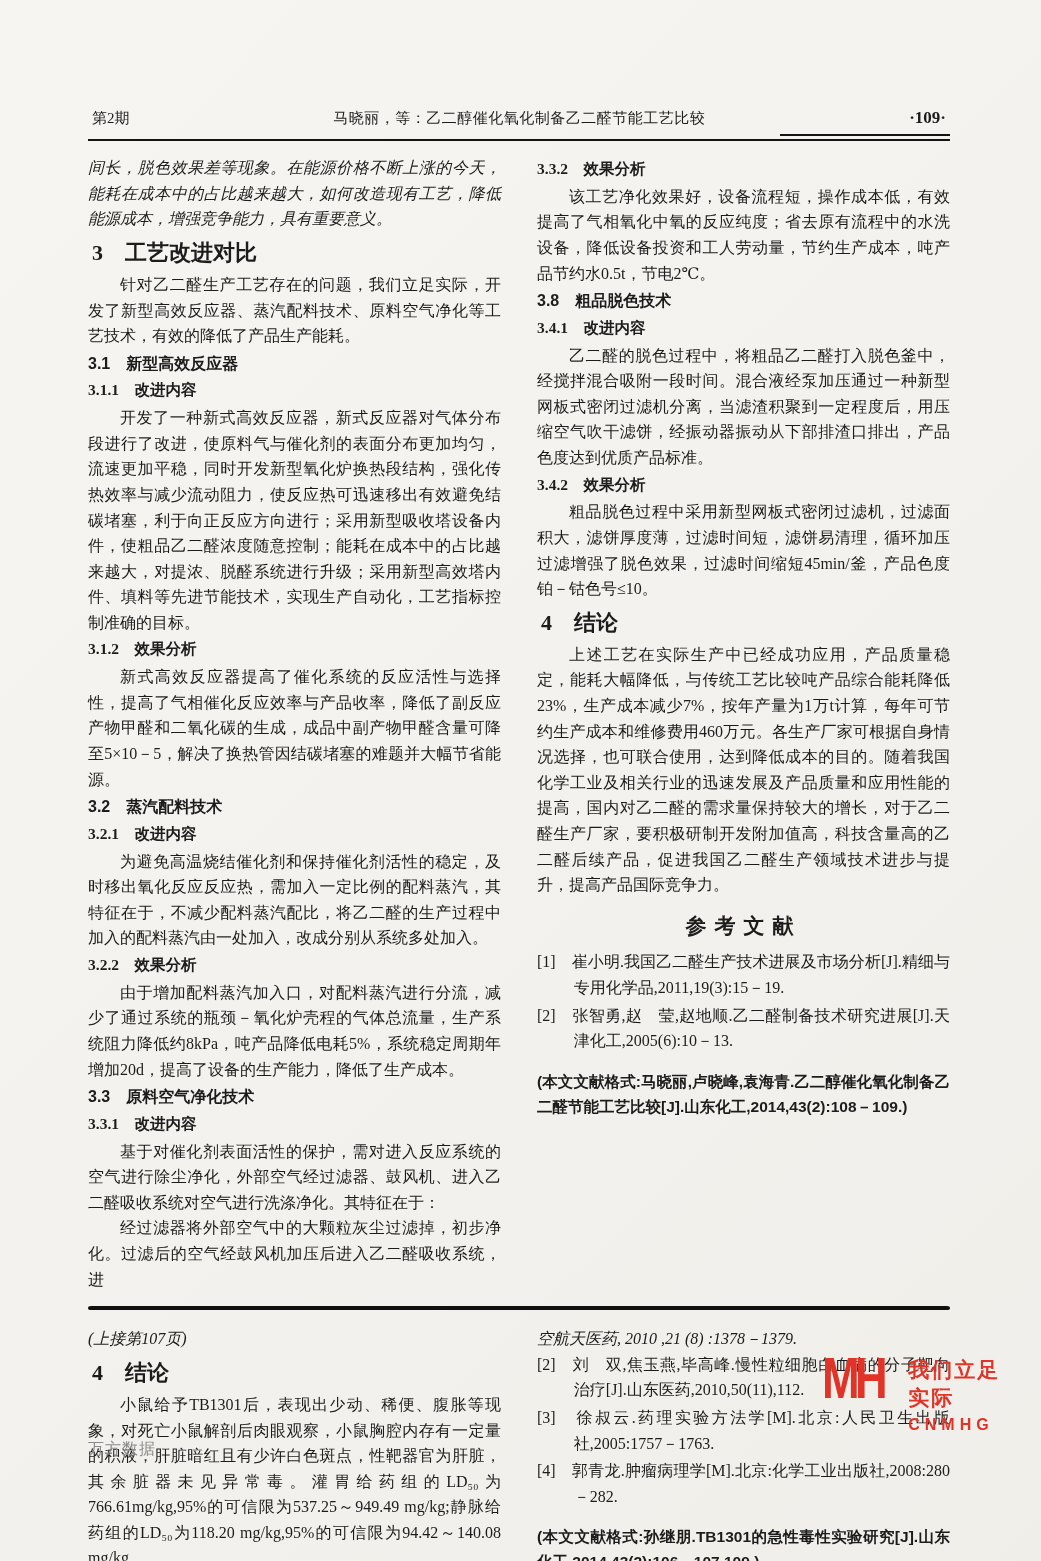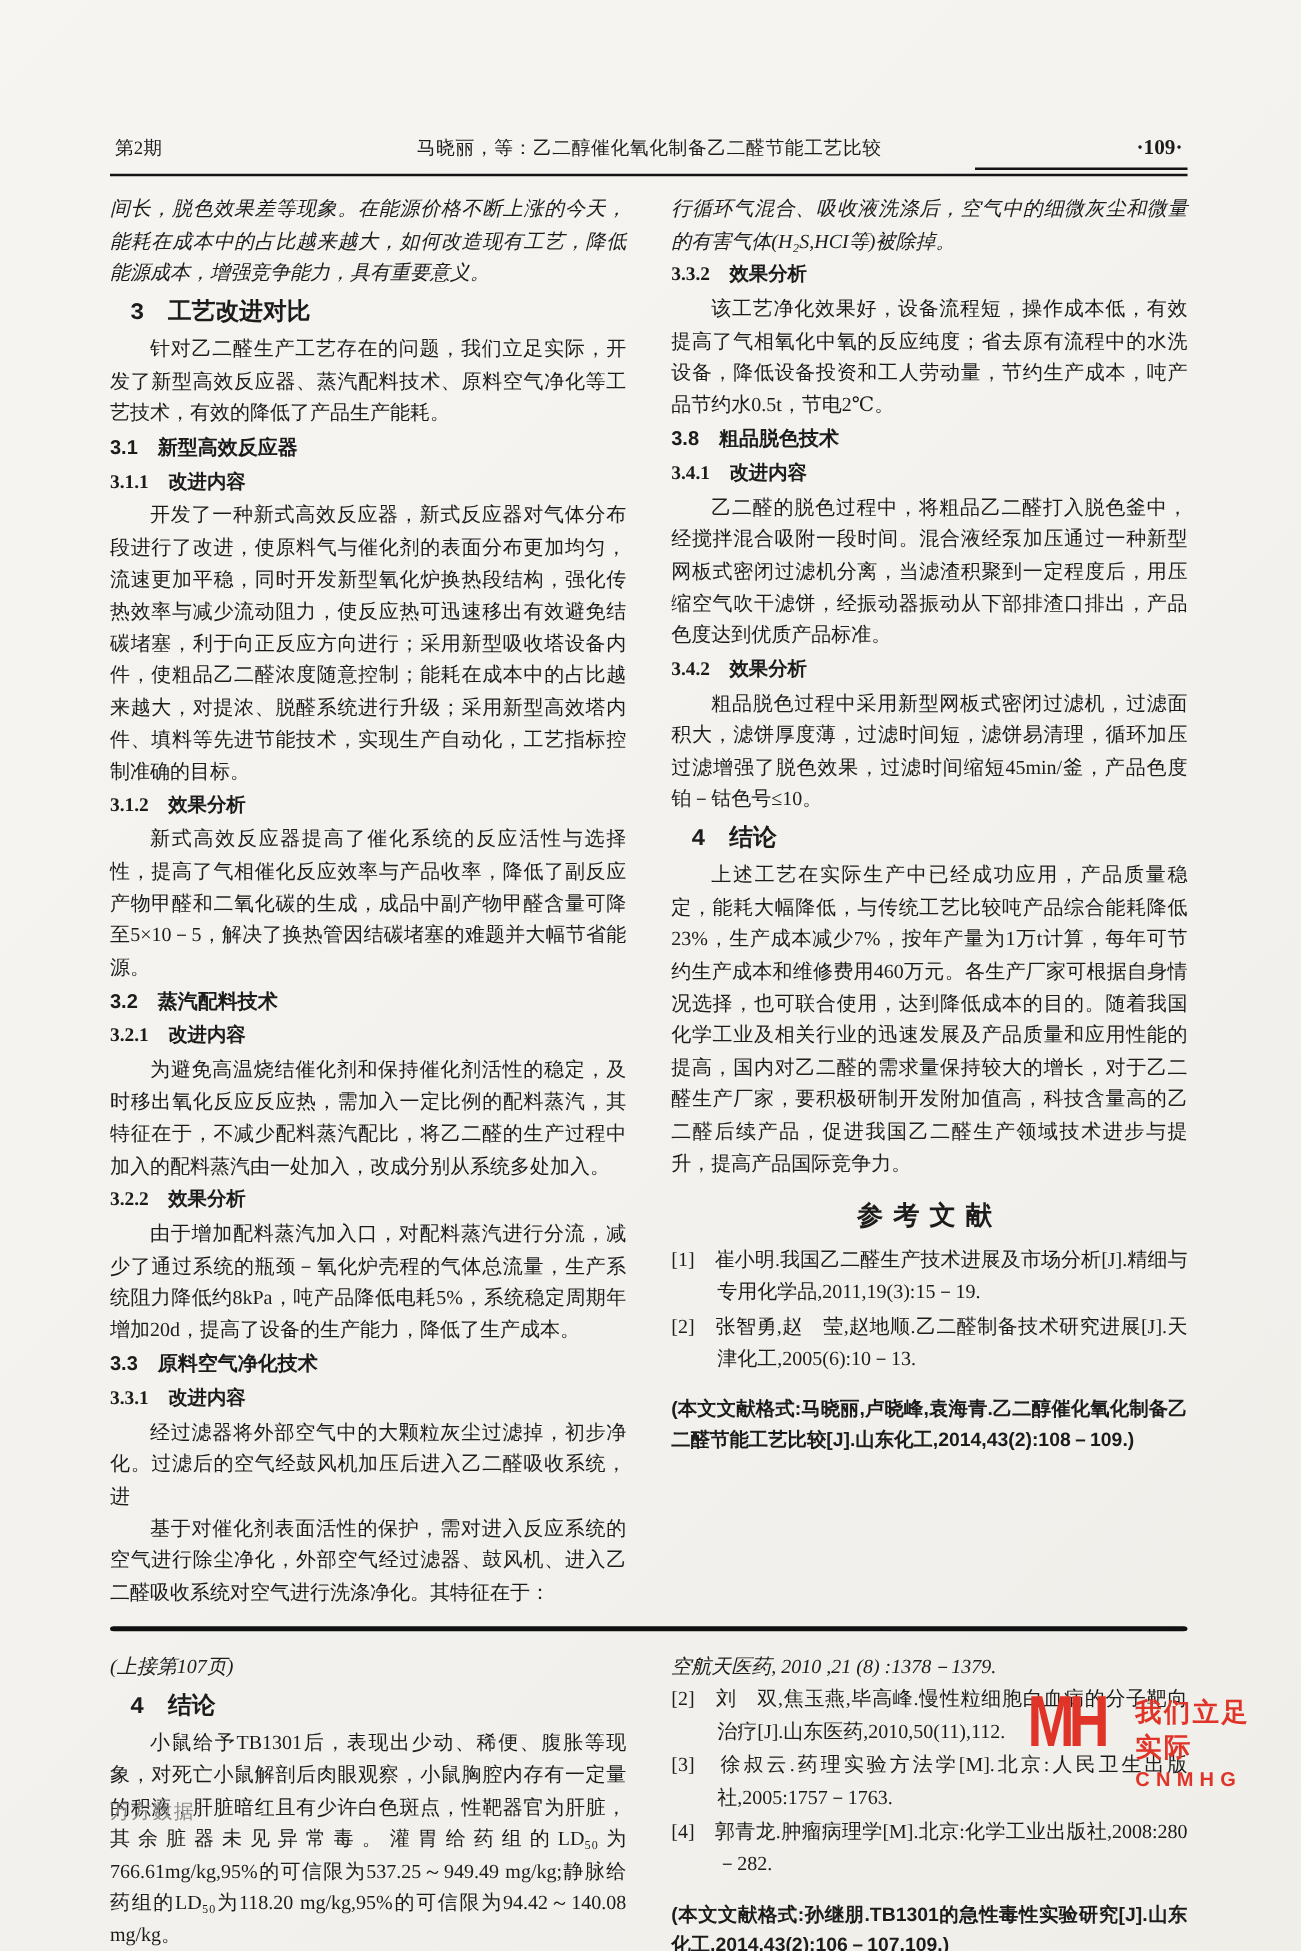--- a/index.html
+++ b/index.html
@@ -27,21 +27,21 @@
   .hdr .pageno{font-size:17px;font-weight:bold;}
   .rule-right{
     height:2px;background:#141414;width:170px;margin-left:692px;margin-bottom:3px;
   }
   .rule-main{height:2px;background:#141414;margin-bottom:14px;}
   
   .cols{display:flex;gap:36px;}
   .col{flex:1 1 0;min-width:0;font-size:16px;line-height:1.6;}
   .p{text-indent:2em;text-align:justify;margin:0;}
   .pflush{text-indent:0;text-align:justify;margin:0;font-style:italic;}
-  .h1{font-weight:bold;font-size:19px;margin:3px 0 2px 16px;font-family:Liberation Mono, monospace;}
+  .h1{font-weight:bold;font-size:22px;margin:3px 0 2px 4px;font-family:Liberation Serif, serif;}
   .h2{font-weight:bold;font-size:16px;margin:2px 0;font-family:"Liberation Sans","DejaVu Sans",sans-serif;}
   .h3{font-weight:bold;font-size:15.5px;margin:2px 0;}
   .center-head{text-align:center;font-weight:bold;font-size:21px;letter-spacing:8px;margin:12px 0 6px 0;}
   .ref{padding-left:2.3em;text-indent:-2.3em;text-align:justify;margin:0 0 2px 0;}
   .note{font-weight:bold;text-align:justify;margin-top:16px;font-family:"Liberation Sans","DejaVu Sans",sans-serif;font-size:15.5px;}
   .section-divider{
     height:4px;background:#101010;margin:14px 0 16px 0;border-radius:3px/2px;
   }
   
   .watermark{
@@ -86,26 +86,25 @@
         <p class="p">开发了一种新式高效反应器，新式反应器对气体分布段进行了改进，使原料气与催化剂的表面分布更加均匀，流速更加平稳，同时开发新型氧化炉换热段结构，强化传热效率与减少流动阻力，使反应热可迅速移出有效避免结碳堵塞，利于向正反应方向进行；采用新型吸收塔设备内件，使粗品乙二醛浓度随意控制；能耗在成本中的占比越来越大，对提浓、脱醛系统进行升级；采用新型高效塔内件、填料等先进节能技术，实现生产自动化，工艺指标控制准确的目标。</p>
         <div class="h3">3.1.2　效果分析</div>
         <p class="p">新式高效反应器提高了催化系统的反应活性与选择性，提高了气相催化反应效率与产品收率，降低了副反应产物甲醛和二氧化碳的生成，成品中副产物甲醛含量可降至5×10－5，解决了换热管因结碳堵塞的难题并大幅节省能源。</p>
         <div class="h2">3.2　蒸汽配料技术</div>
         <div class="h3">3.2.1　改进内容</div>
         <p class="p">为避免高温烧结催化剂和保持催化剂活性的稳定，及时移出氧化反应反应热，需加入一定比例的配料蒸汽，其特征在于，不减少配料蒸汽配比，将乙二醛的生产过程中加入的配料蒸汽由一处加入，改成分别从系统多处加入。</p>
         <div class="h3">3.2.2　效果分析</div>
         <p class="p">由于增加配料蒸汽加入口，对配料蒸汽进行分流，减少了通过系统的瓶颈－氧化炉壳程的气体总流量，生产系统阻力降低约8kPa，吨产品降低电耗5%，系统稳定周期年增加20d，提高了设备的生产能力，降低了生产成本。</p>
         <div class="h2">3.3　原料空气净化技术</div>
         <div class="h3">3.3.1　改进内容</div>
+        <p class="p">基于对催化剂表面活性的保护，需对进入反应系统的空气进行除尘净化，外部空气经过滤器、鼓风机、进入乙二醛吸收系统对空气进行洗涤净化。其特征在于：</p>
         <p class="p">经过滤器将外部空气中的大颗粒灰尘过滤掉，初步净化。过滤后的空气经鼓风机加压后进入乙二醛吸收系统，进</p>
-        <p class="p">基于对催化剂表面活性的保护，需对进入反应系统的空气进行除尘净化，外部空气经过滤器、鼓风机、进入乙二醛吸收系统对空气进行洗涤净化。其特征在于：</p>
       </div>
 
       <div class="col">
-        <p class="pflush">行循环气混合、吸收液洗涤后，空气中的细微灰尘和微量的有害气体(H₂S,HCI等)被除掉。</p>
         <div class="h3">3.3.2　效果分析</div>
         <p class="p">该工艺净化效果好，设备流程短，操作成本低，有效提高了气相氧化中氧的反应纯度；省去原有流程中的水洗设备，降低设备投资和工人劳动量，节约生产成本，吨产品节约水0.5t，节电2℃。</p>
         <div class="h2">3.8　粗品脱色技术</div>
         <div class="h3">3.4.1　改进内容</div>
         <p class="p">乙二醛的脱色过程中，将粗品乙二醛打入脱色釜中，经搅拌混合吸附一段时间。混合液经泵加压通过一种新型网板式密闭过滤机分离，当滤渣积聚到一定程度后，用压缩空气吹干滤饼，经振动器振动从下部排渣口排出，产品色度达到优质产品标准。</p>
         <div class="h3">3.4.2　效果分析</div>
         <p class="p">粗品脱色过程中采用新型网板式密闭过滤机，过滤面积大，滤饼厚度薄，过滤时间短，滤饼易清理，循环加压过滤增强了脱色效果，过滤时间缩短45min/釜，产品色度铂－钴色号≤10。</p>
         <div class="h1">4　结论</div>
         <p class="p">上述工艺在实际生产中已经成功应用，产品质量稳定，能耗大幅降低，与传统工艺比较吨产品综合能耗降低23%，生产成本减少7%，按年产量为1万t计算，每年可节约生产成本和维修费用460万元。各生产厂家可根据自身情况选择，也可联合使用，达到降低成本的目的。随着我国化学工业及相关行业的迅速发展及产品质量和应用性能的提高，国内对乙二醛的需求量保持较大的增长，对于乙二醛生产厂家，要积极研制开发附加值高，科技含量高的乙二醛后续产品，促进我国乙二醛生产领域技术进步与提升，提高产品国际竞争力。</p>
         <div class="center-head">参考文献</div>

